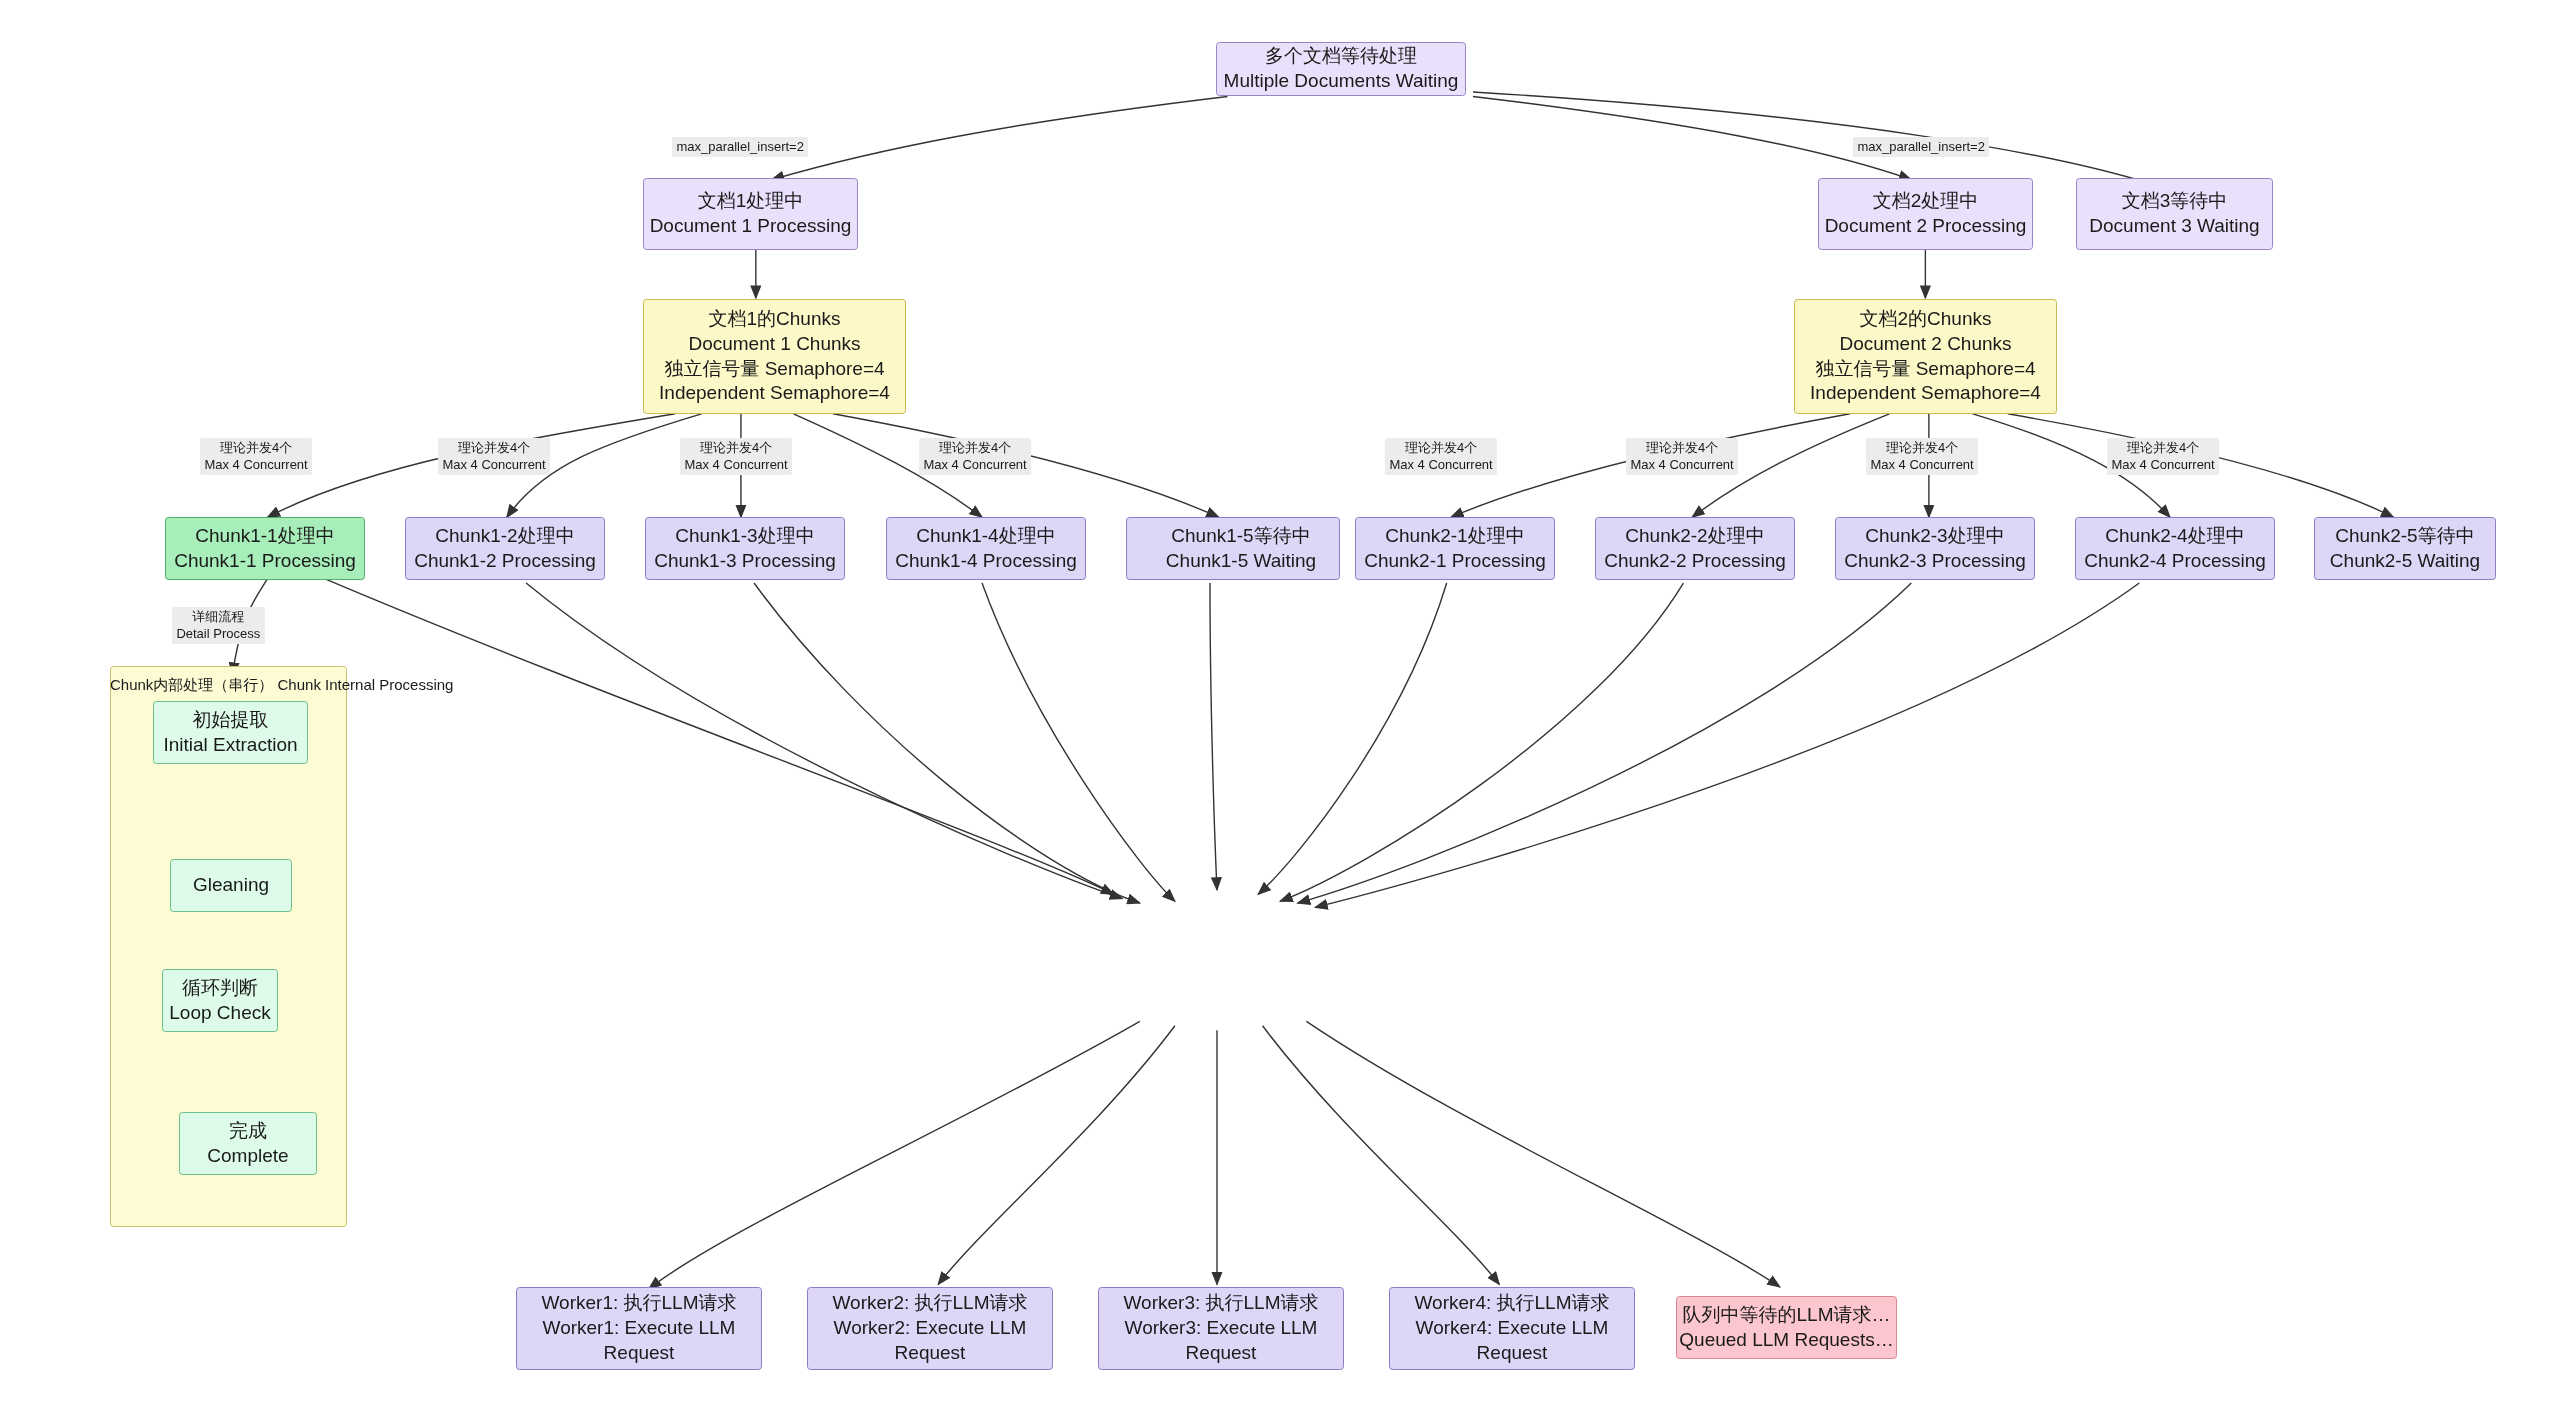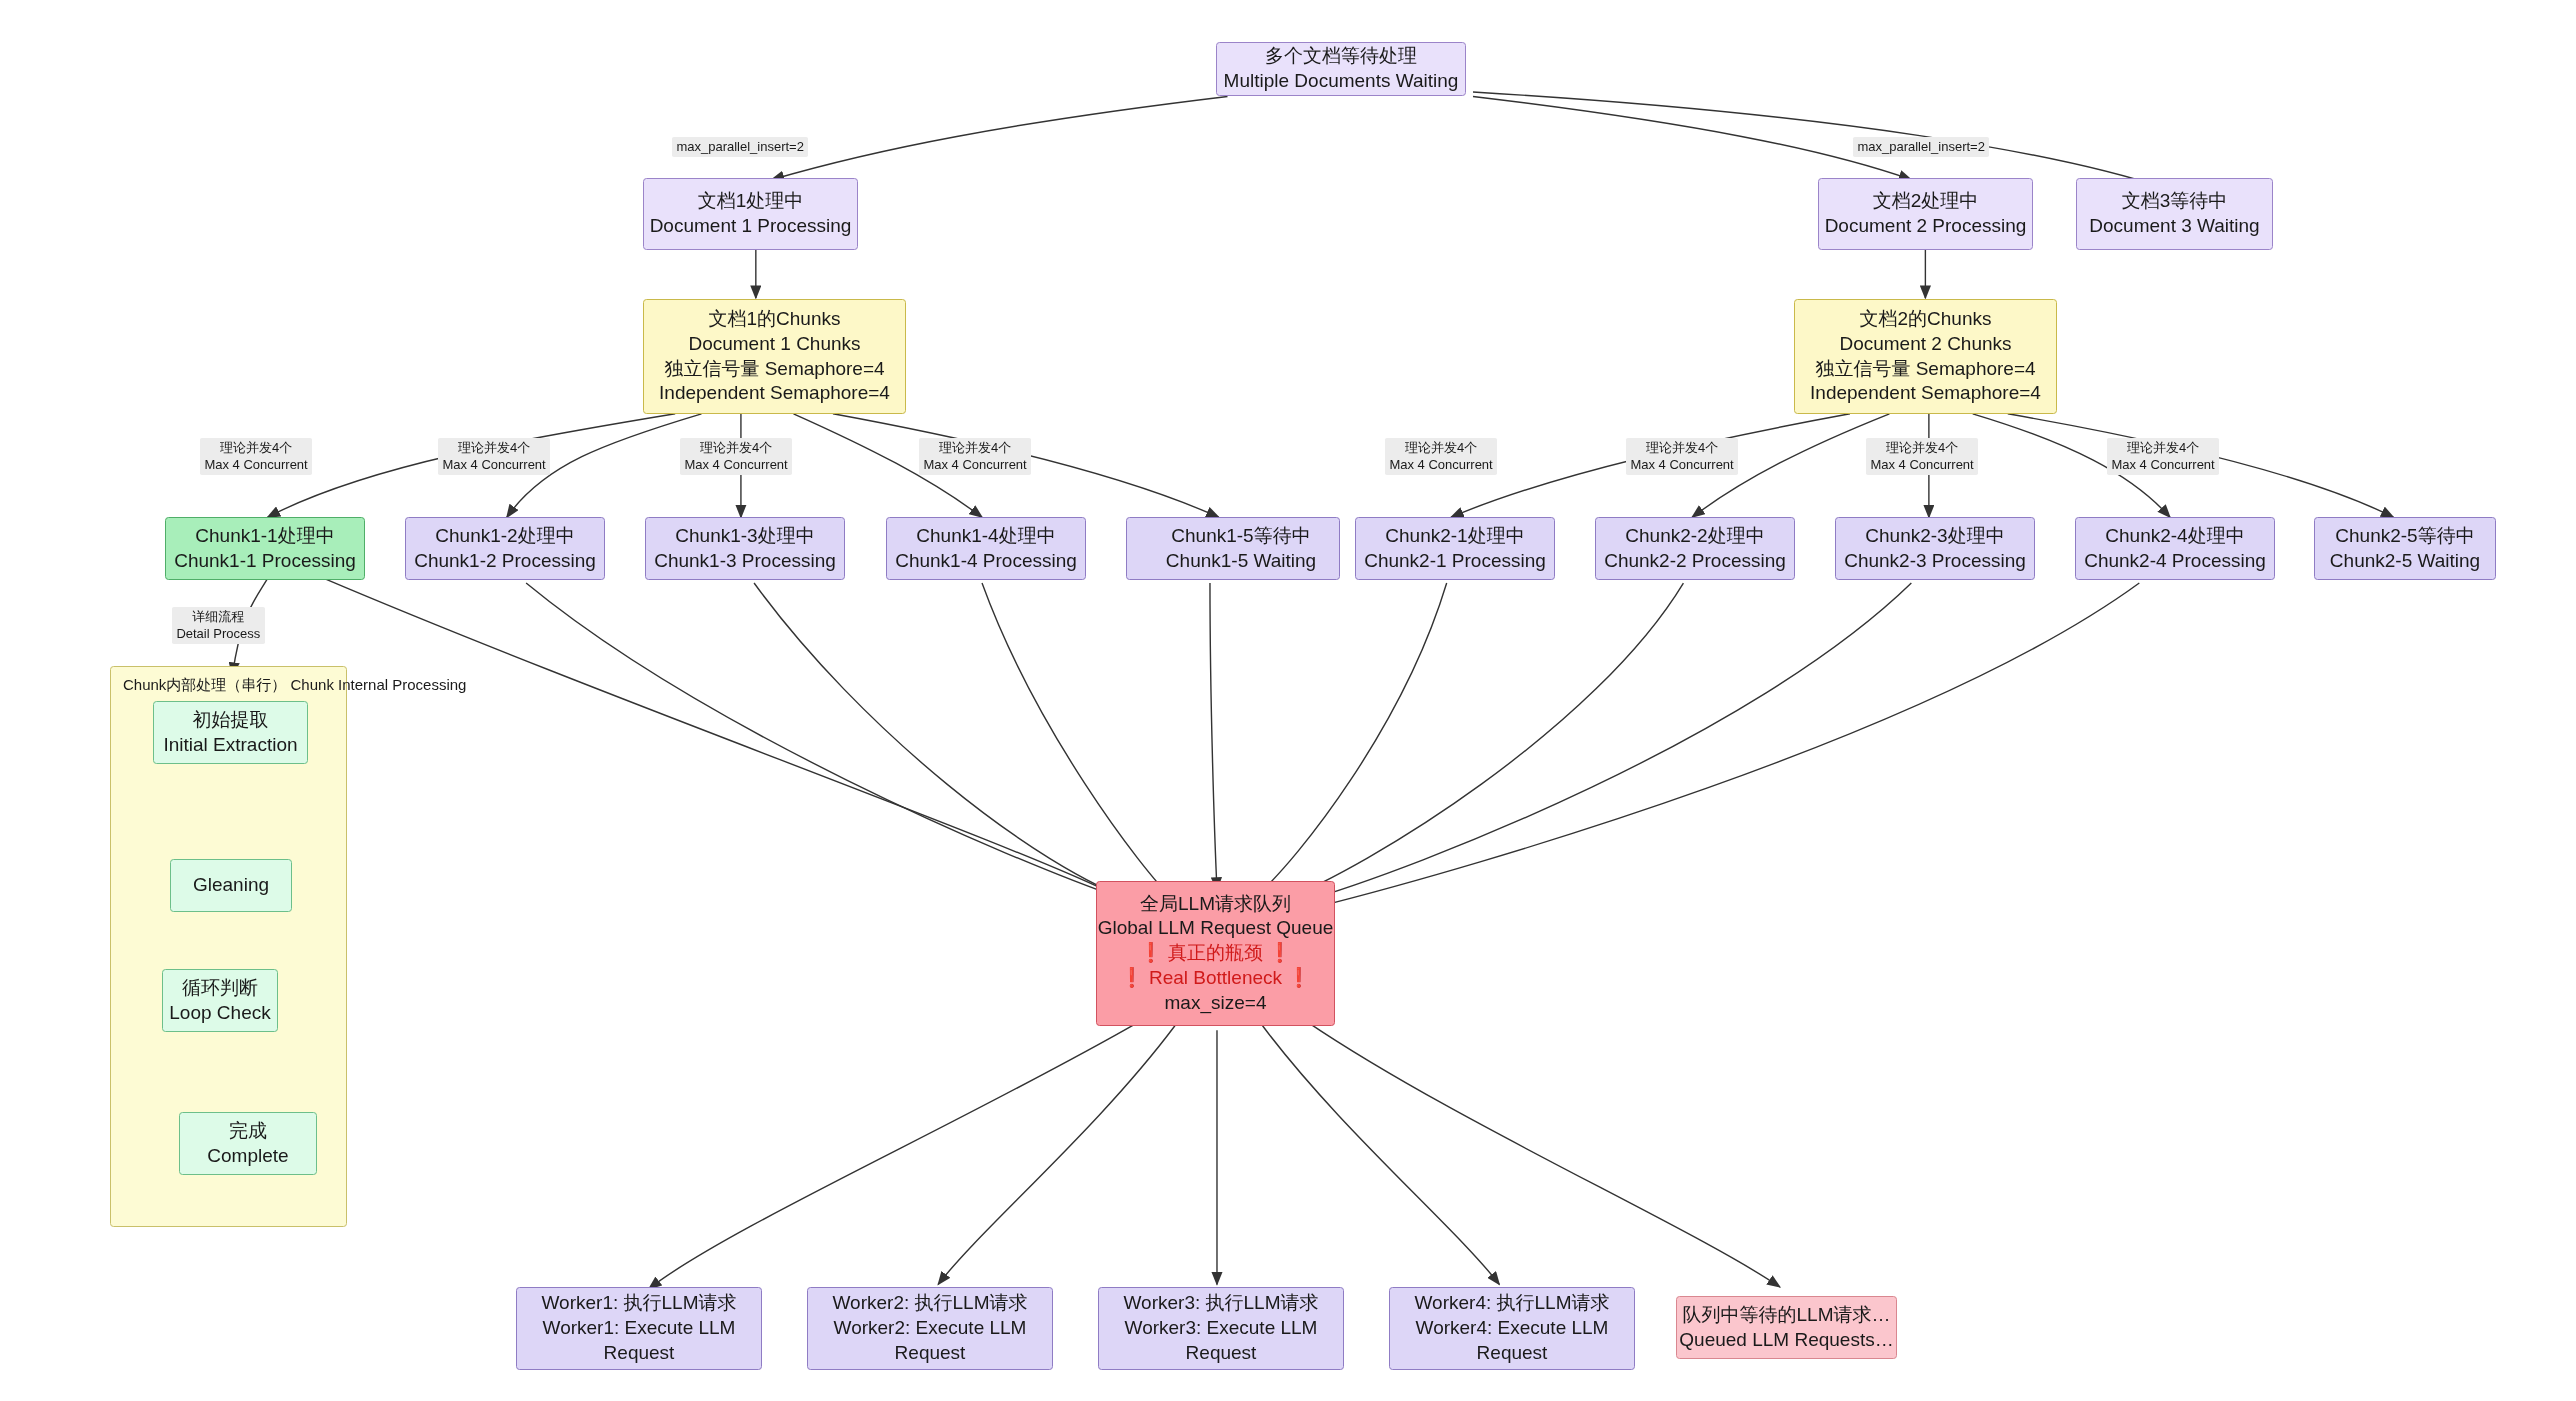--- a/index.html
+++ b/index.html
@@ -56,21 +56,20 @@
     border-radius: 3.5px;
     background: #fdfbd4;
   }
   .cluster-label {
     position: absolute;
     text-align: right;
     font-size: 15px;
     line-height: 1.30;
     color: #1a1a1a;
     white-space: nowrap;
-    margin-left: 13px;
   }
   .edge-label {
     position: absolute;
     background: #ececec;
     color: #1a1a1a;
     font-size: 13px;
     line-height: 1.30;
     text-align: center;
     padding: 1.8px 4.4px;
     border-radius: 1.8px;
@@ -238,27 +237,20 @@
   <div class="node mint" style="left:162px;top:969px;width:116px;height:63px;">
     <span class="ln">循环判断</span>
     <span class="ln">Loop Check</span>
   </div>
 
   <div class="node mint" style="left:162px;top:1112px;width:138px;height:63px;margin-left:17px;">
     <span class="ln">完成</span>
     <span class="ln">Complete</span>
   </div>
 
-  <div class="node red" style="left:1096px;top:881px;width:239px;height:145px;">
-    <span class="ln">全局LLM请求队列</span>
-    <span class="ln">Global LLM Request Queue</span>
-    <span class="ln bang">❗ 真正的瓶颈 ❗</span>
-    <span class="ln bang">❗ Real Bottleneck ❗</span>
-    <span class="ln">max_size=4</span>
-  </div>
 
   <div class="node lav" style="left:516px;top:1287px;width:246px;height:83px;">
     <span class="ln">Worker1: 执行LLM请求</span>
     <span class="ln">Worker1: Execute LLM</span>
     <span class="ln">Request</span>
   </div>
 
   <div class="node lav" style="left:807px;top:1287px;width:246px;height:83px;">
     <span class="ln">Worker2: 执行LLM请求</span>
     <span class="ln">Worker2: Execute LLM</span>

